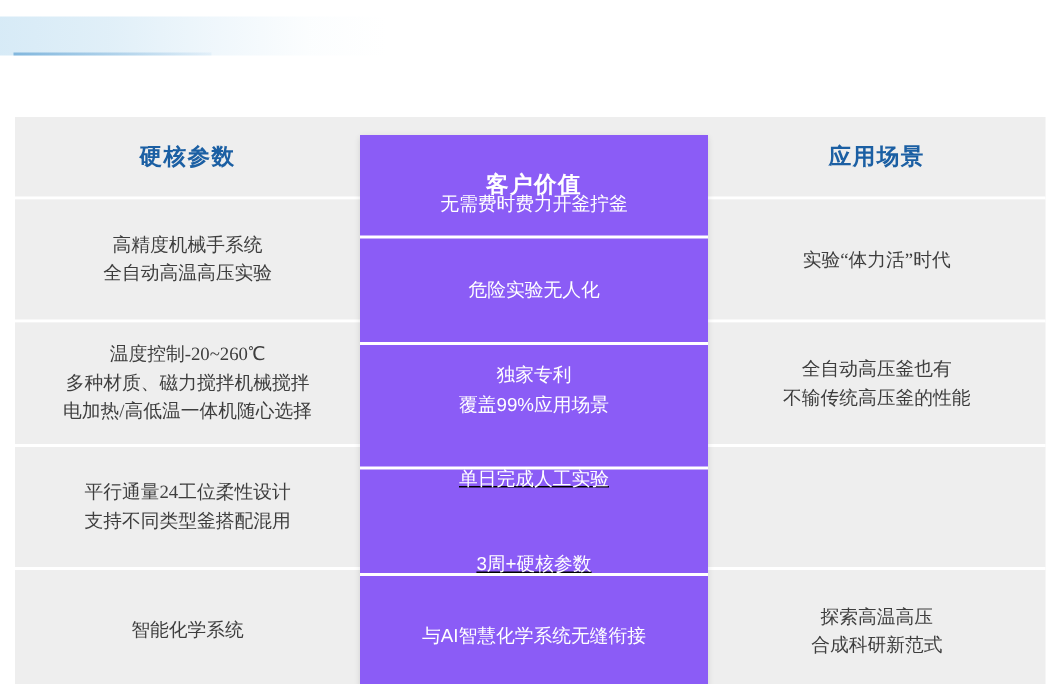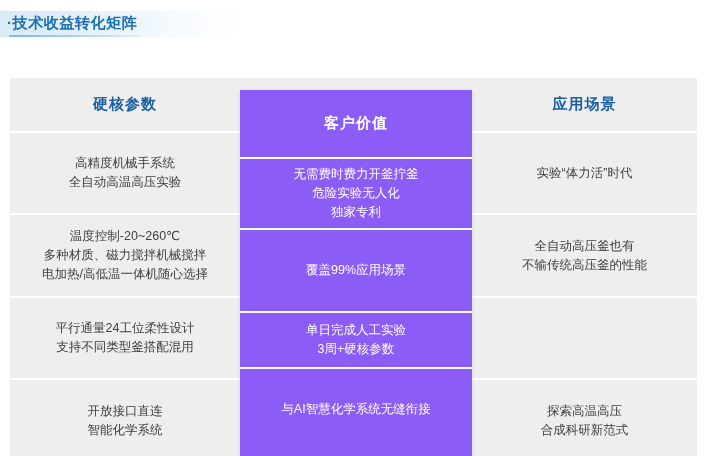--- a/index.html
+++ b/index.html
@@ -81,20 +81,21 @@
   .row-body.tall { height: 83px; }
 
   .cell {
     display: flex;
     flex-direction: column;
     align-items: center;
     justify-content: center;
     text-align: center;
     box-sizing: border-box;
     padding: 0 8px;
+    font-family: Liberation Serif, serif;
   }
   .col-1 { width: 230px; }
   .col-2 { width: 232px; }
   .col-3 { width: 225px; }
 
   .cell .line {
     font-size: 12.5px;
     line-height: 19px;
     color: #3e3e3e;
     white-space: nowrap;
@@ -135,38 +136,38 @@
     letter-spacing: 1px;
   }
   .hl-cell {
     display: flex;
     flex-direction: column;
     align-items: center;
     justify-content: center;
     text-align: center;
     border-top: 2px solid #ffffff;
     box-sizing: border-box;
+    gap: 38px;
   }
   .hl-cell .line {
     font-size: 12.5px;
     line-height: 19px;
     color: #ffffff;
     white-space: nowrap;
   }
   .hl-r1 { height: 71px; }
   .hl-r2 { height: 83px; }
-  .hl-r3 { height: 56px; }
+  .hl-r3 { height: 71px; text-decoration: underline; }
   .hl-r4 { height: 83px; border-bottom: none; }
 </style>
 </head>
 <body>
 
 <div class="title-wrap">
   <div class="title-band"></div>
-  <div class="title-text">·技术收益转化矩阵</div>
   <div class="title-underline"></div>
 </div>
 
 <div class="matrix">
 
   <div class="row row-header">
     <div class="cell col-1">
       <span class="head-label">硬核参数</span>
     </div>
     <div class="cell col-2"></div>
@@ -202,21 +203,20 @@
   <div class="row row-body">
     <div class="cell col-1">
       <span class="line">平行通量24工位柔性设计</span>
       <span class="line">支持不同类型釜搭配混用</span>
     </div>
     <div class="cell col-2"></div>
   </div>
 
   <div class="row row-body tall">
     <div class="cell col-1">
-      <span class="line">开放接口直连</span>
       <span class="line">智能化学系统</span>
     </div>
     <div class="cell col-2"></div>
     <div class="cell col-3">
       <span class="line">探索高温高压</span>
       <span class="line">合成科研新范式</span>
     </div>
   </div>
 
   <div class="highlight-col">

